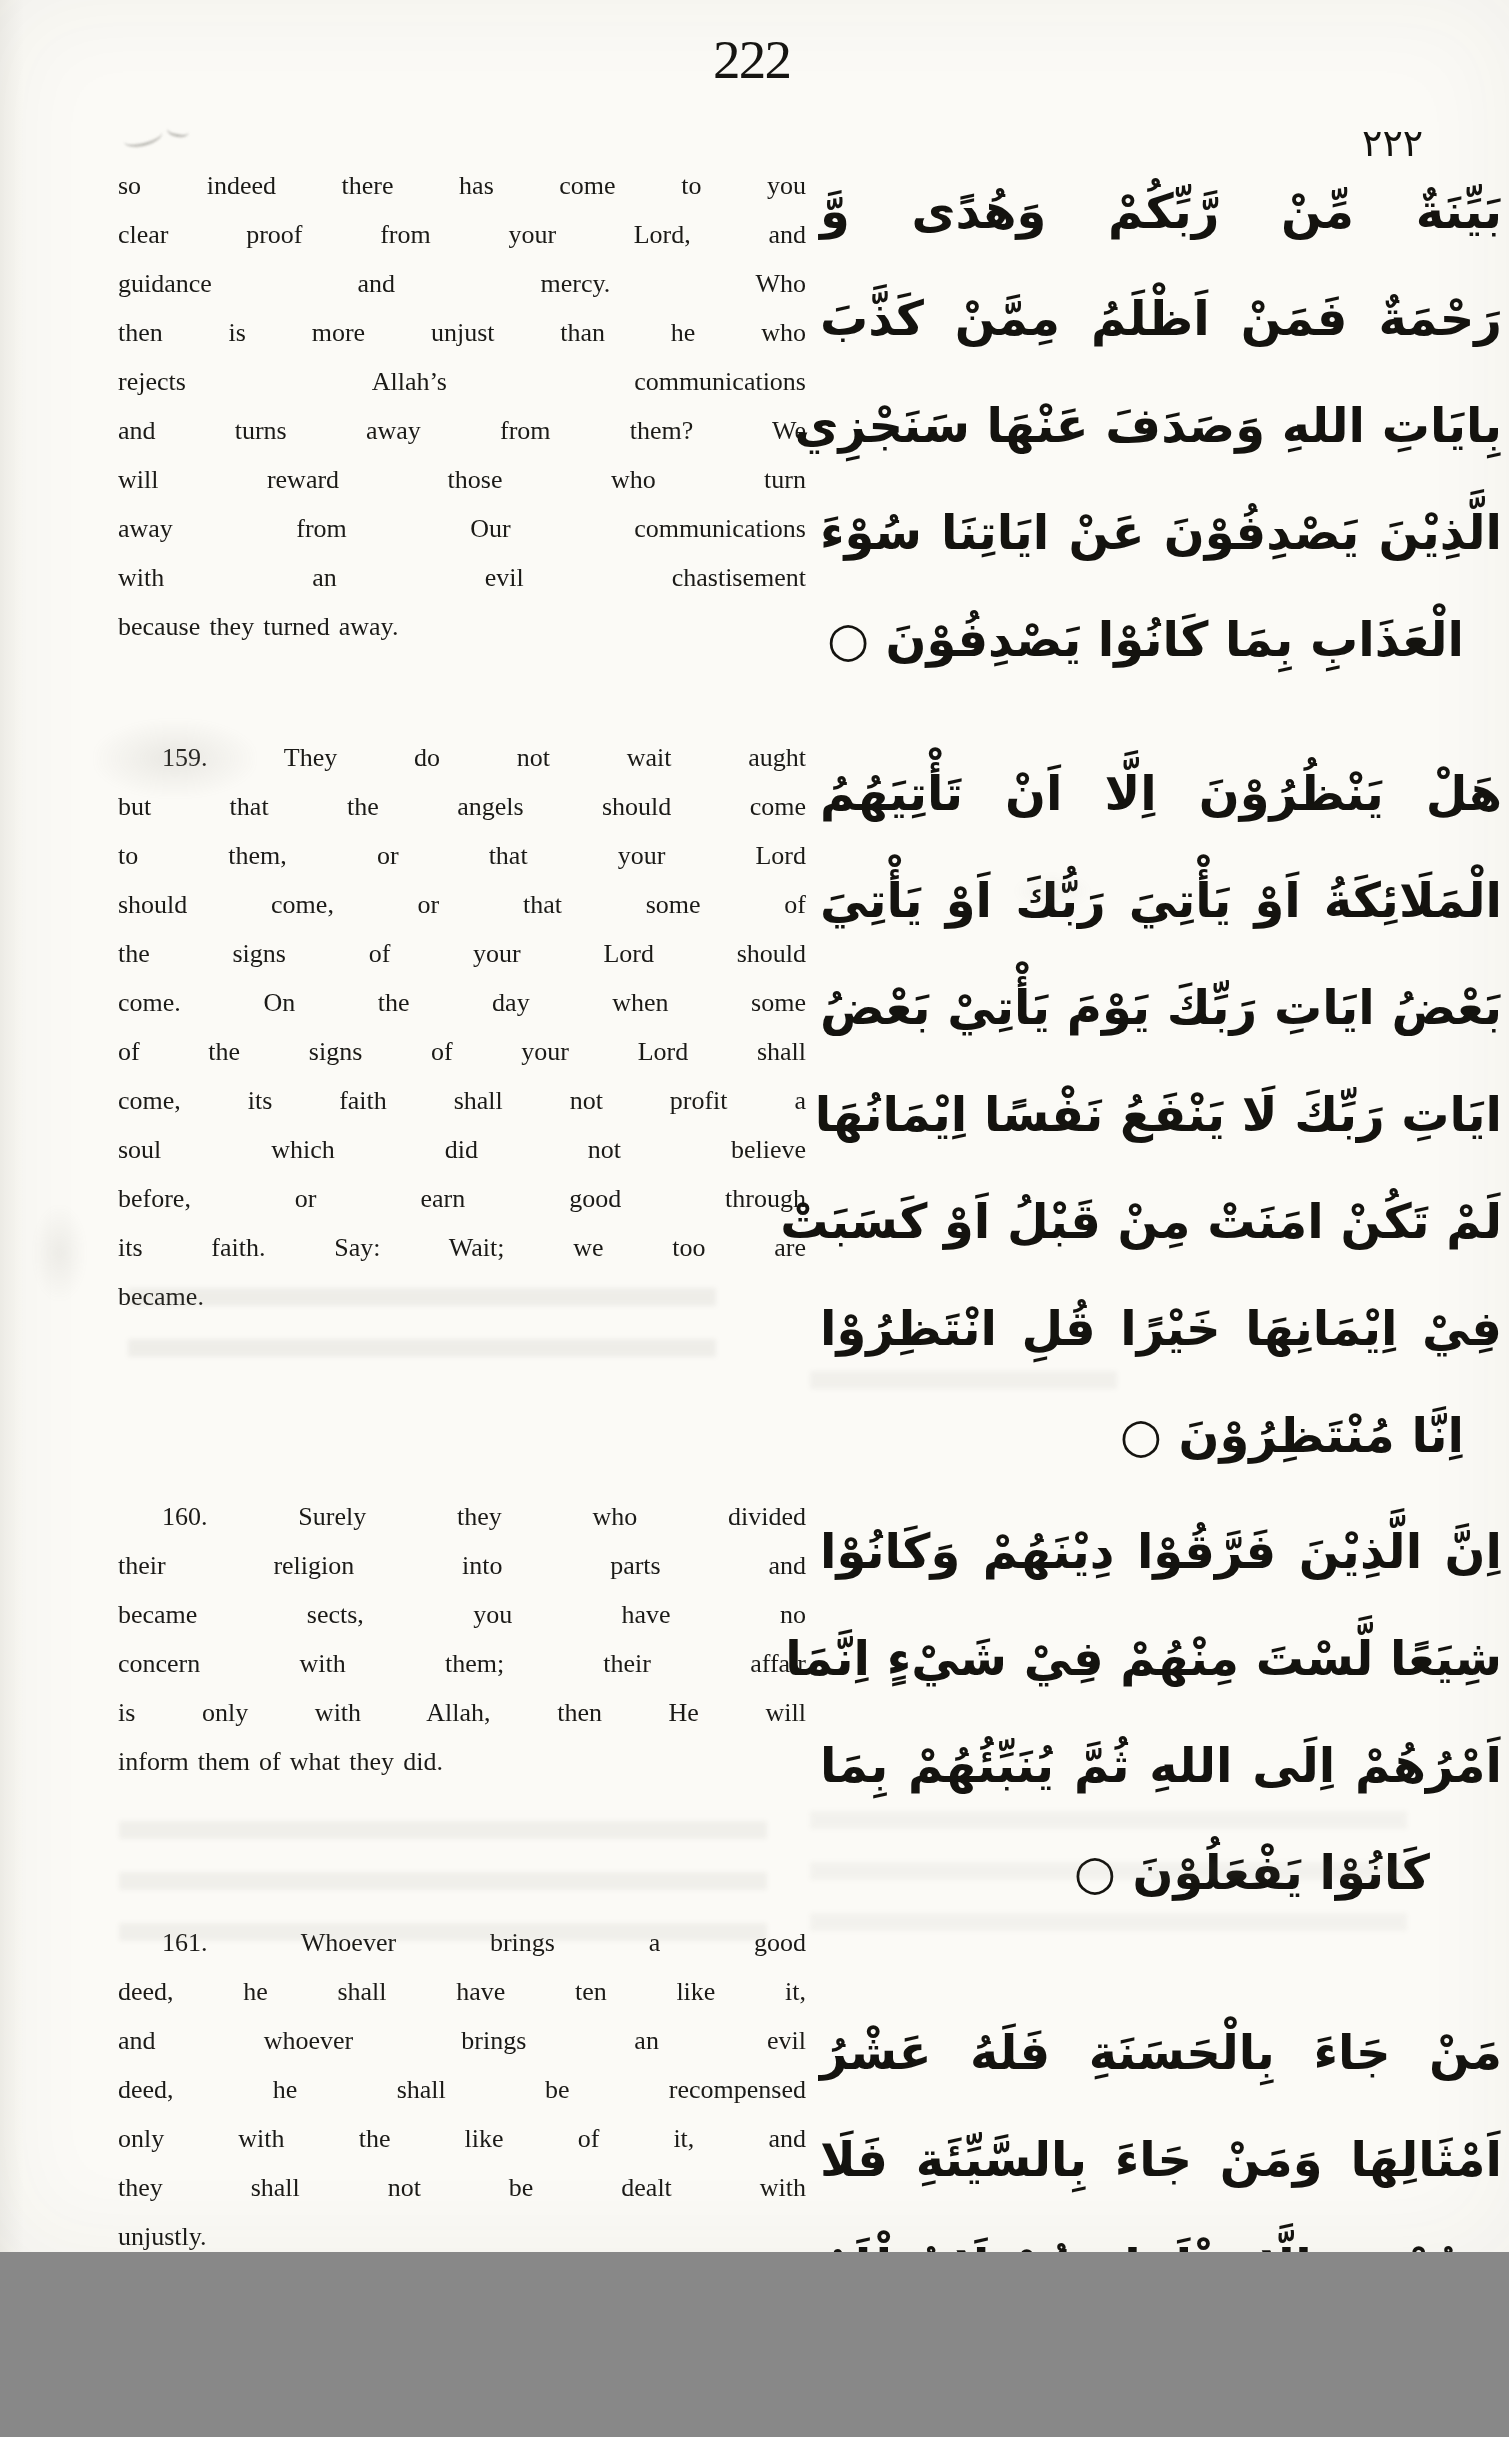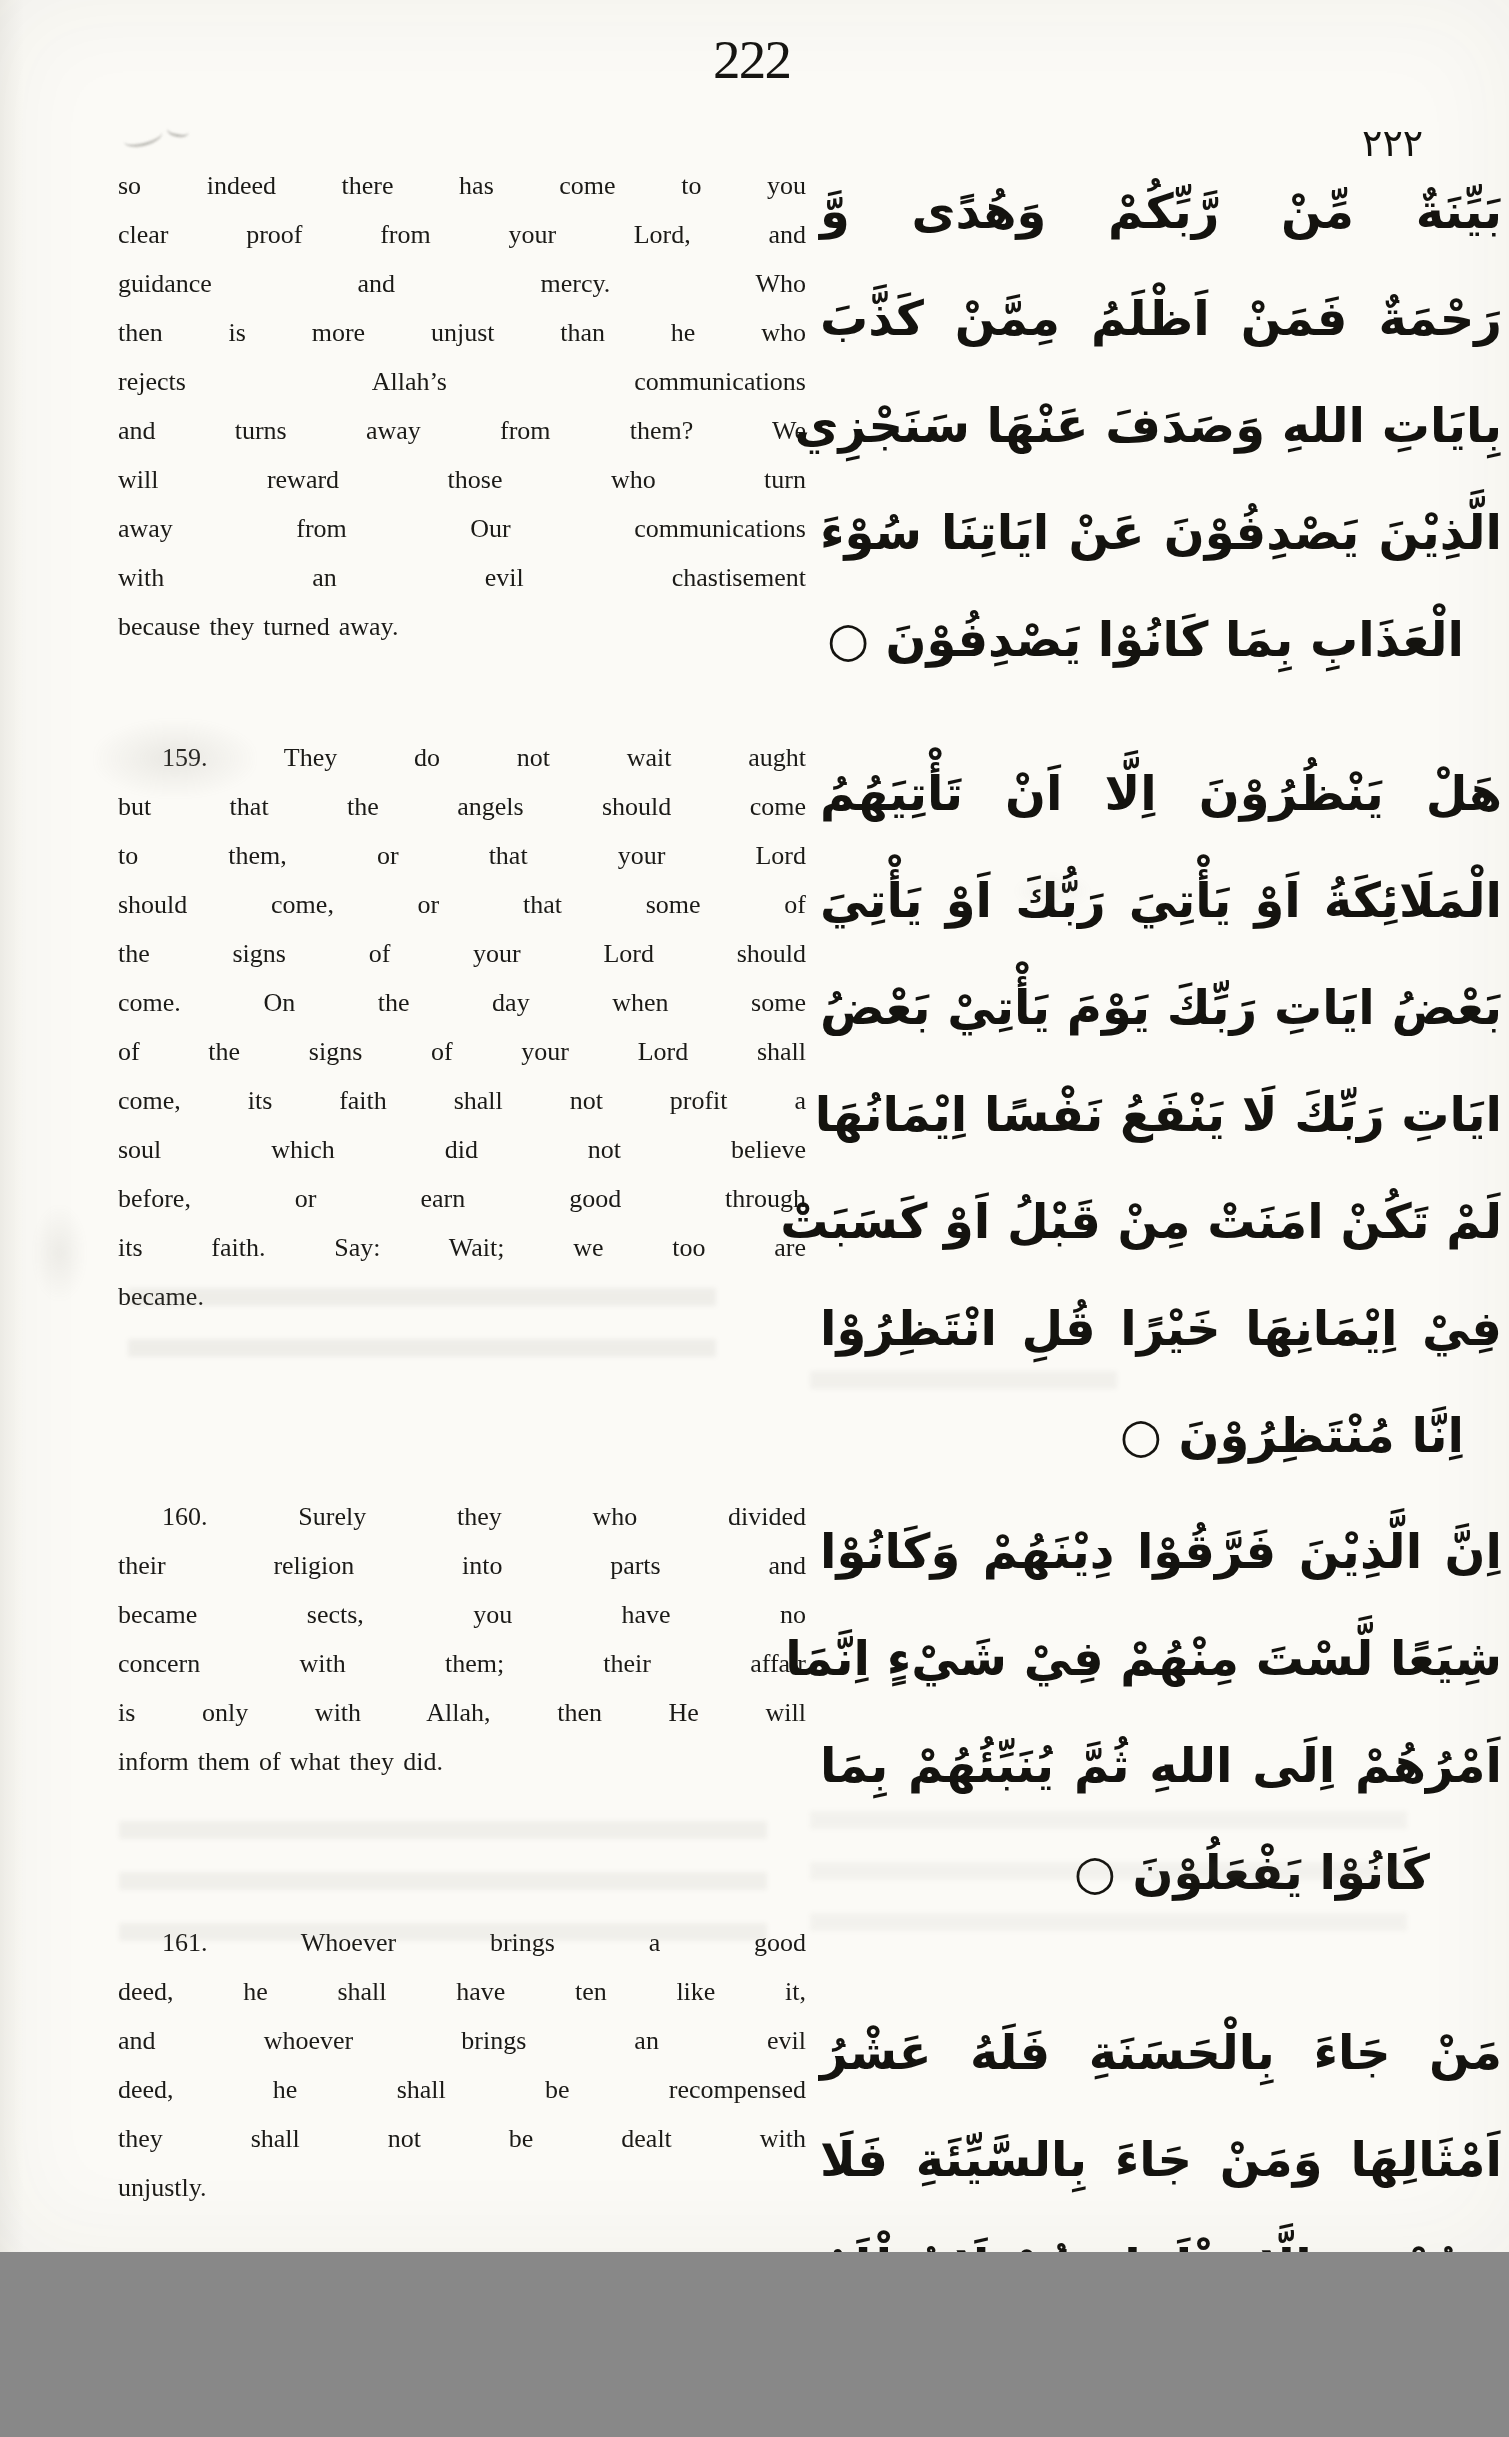--- a/index.html
+++ b/index.html
@@ -145,20 +145,21 @@
         <div class="en-line">concern with them; their affair</div>
         <div class="en-line">is only with Allah, then He will</div>
         <div class="en-line">inform them of what they did.</div>
       </div>
 
     <div class="en-par indent-first" style="top:1918px;">
         <div class="en-line">161. Whoever brings a good</div>
         <div class="en-line">deed, he shall have ten like it,</div>
         <div class="en-line">and whoever brings an evil</div>
         <div class="en-line">deed, he shall be recompensed</div>
+        <div class="en-line">only with the like of it, and</div>
         <div class="en-line">they shall not be dealt with</div>
         <div class="en-line">unjustly.</div>
       </div>
   </div>
 
   <div>
     <div class="ar-block" style="top:158px;">
         <div class="ar-line">بَيِّنَةٌ مِّنْ رَّبِّكُمْ وَهُدًى وَّ</div>
         <div class="ar-line">رَحْمَةٌ فَمَنْ اَظْلَمُ مِمَّنْ كَذَّبَ</div>
         <div class="ar-line">بِايَاتِ اللهِ وَصَدَفَ عَنْهَا سَنَجْزِي</div>

